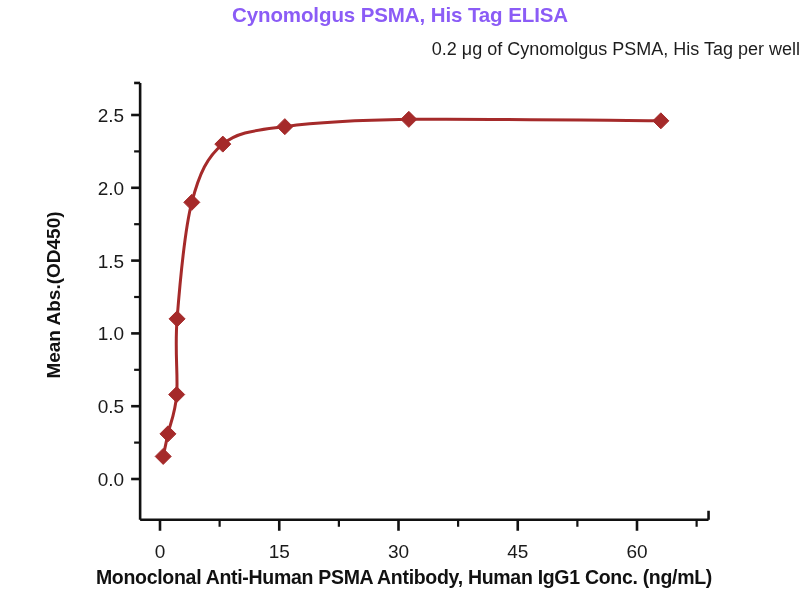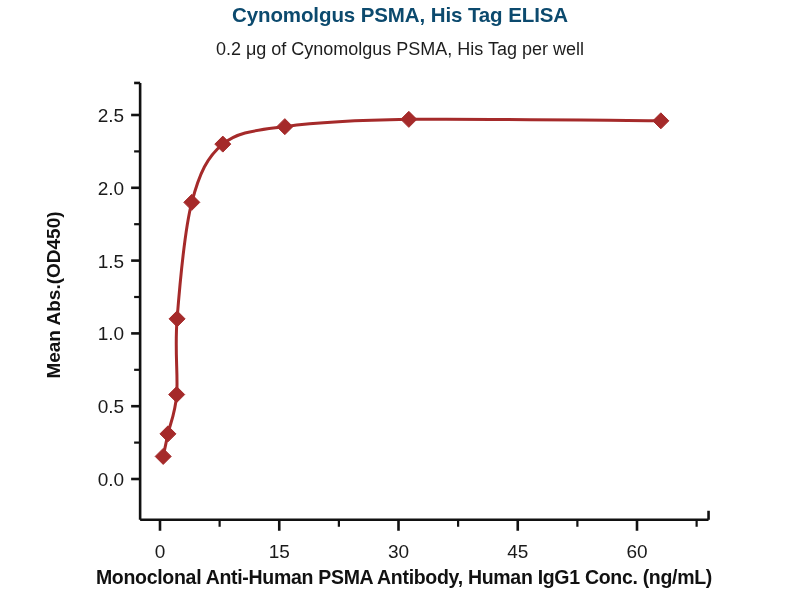--- a/index.html
+++ b/index.html
@@ -21,28 +21,28 @@
   }
   .title {
     position: absolute;
     left: 0;
     top: 3px;
     width: 800px;
     text-align: center;
     font-size: 20.5px;
     font-weight: bold;
     letter-spacing: -0.1px;
-    color: #0c4a6e;
+    color: #8b5cf6;
   }
   .subtitle {
     position: absolute;
     left: 0;
     top: 39px;
     width: 800px;
-    text-align: center;
+    text-align: right;
     font-size: 18px;
     font-weight: normal;
     color: #1d1d1d;
   }
   .ylabel {
     position: absolute;
     left: -96px;
     top: 284px;
     width: 300px;
     text-align: center;

